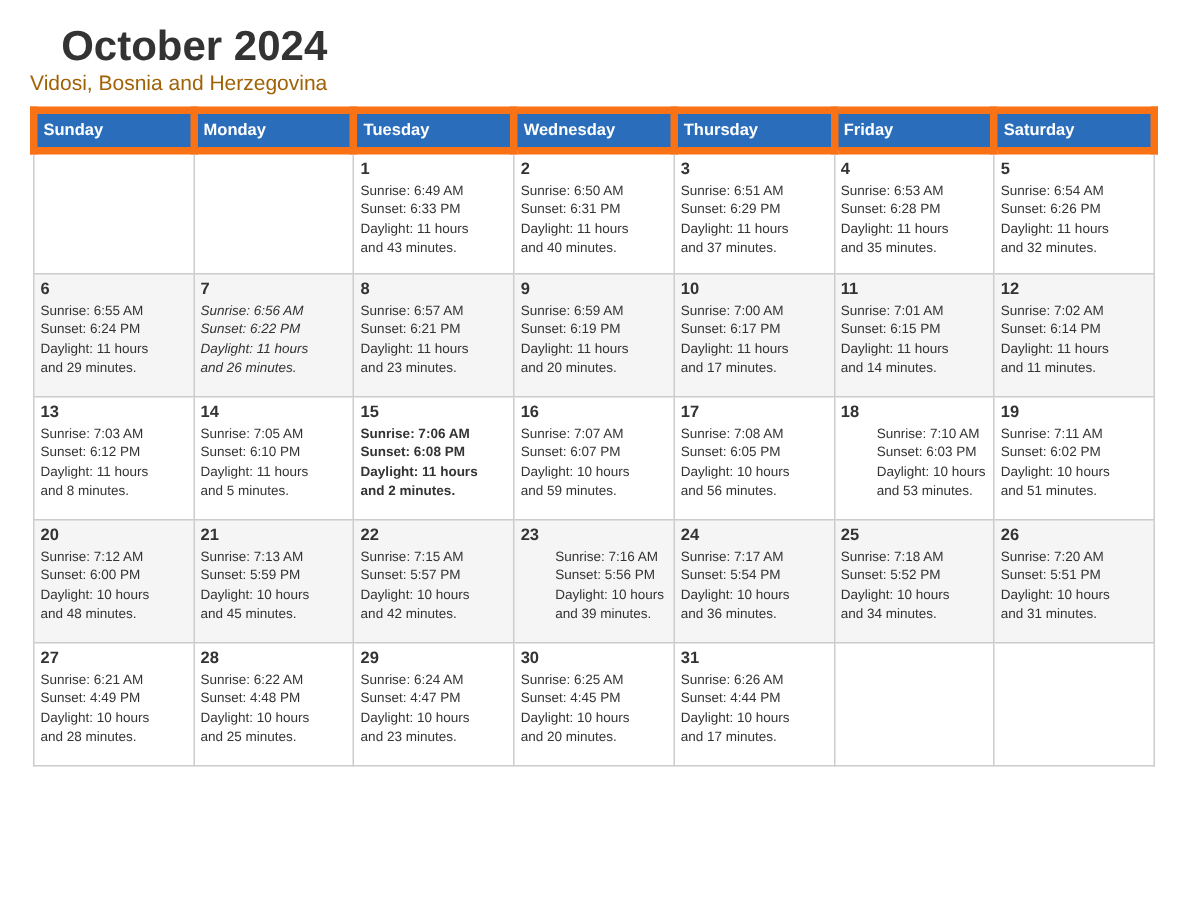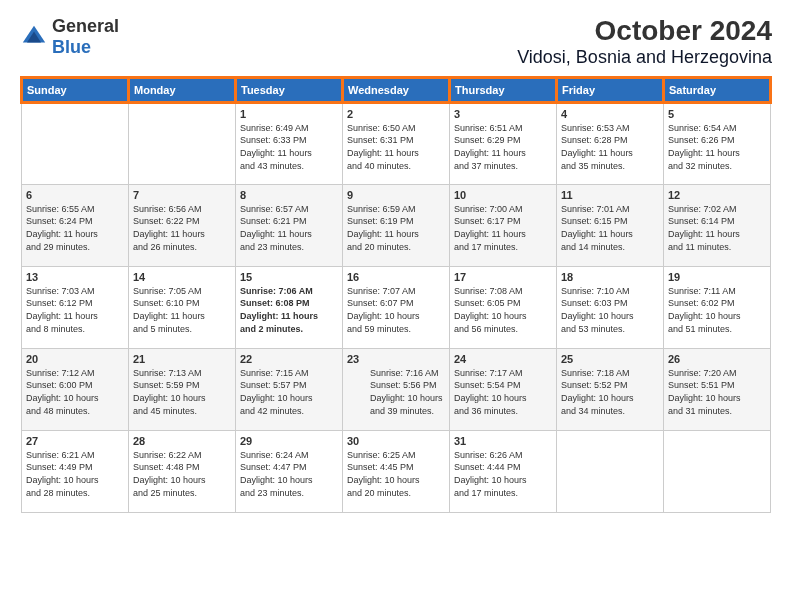--- a/index.html
+++ b/index.html
@@ -43,36 +43,36 @@
     .title-block {
       text-align: right;
     }
     .month-title {
       font-size: 28px;
       font-weight: bold;
       color: #333;
       line-height: 1.1;
     }
     .subtitle {
-      font-size: 18px;
-      color: #0f172a;
+      font-size: 14px;
+      color: #a16207;
     }
     table {
       width: 100%;
       border-collapse: collapse;
       table-layout: fixed;
     }
     thead tr th {
       background: #2a6ebb;
       color: #fff;
       font-size: 11px;
       font-weight: bold;
       padding: 5px 4px;
       text-align: left;
-      border: 3px solid #f97316;
+      border: 5px solid #f97316;
     }
     tbody tr td {
       vertical-align: top;
       font-size: 9.5px;
       color: #333;
       padding: 4px 4px;
       border: 1px solid #ccc;
       height: 82px;
       background: #fff;
     }
@@ -93,30 +93,20 @@
     }
     .empty-cell {
       background: #fff !important;
     }
   </style>
 </head>
 <body>
 
 <div class="page">
   <div class="header">
-    <div class="logo">
-      <svg class="logo-icon" viewBox="0 0 40 40">
-        <polygon points="20,4 36,28 4,28" fill="#2a6ebb"></polygon>
-        <polygon points="20,12 30,28 10,28" fill="#1a4a8a"></polygon>
-      </svg>
-      <div>
-        <span class="logo-text-general">General</span><br>
-        <span class="logo-text-blue">Blue</span>
-      </div>
-    </div>
     <div class="title-block">
       <div class="month-title">October 2024</div>
       <div class="subtitle">Vidosi, Bosnia and Herzegovina</div>
     </div>
   </div>
 
   <table>
     <thead>
       <tr>
         <th>Sunday</th>
@@ -171,21 +161,21 @@
         <tr>
           <td>
             <span class="day-num">6</span>
             <div class="cell-info" style="white-space: pre-line;">Sunrise: 6:55 AM
 Sunset: 6:24 PM
 Daylight: 11 hours
 and 29 minutes.</div>
           </td>
           <td>
             <span class="day-num">7</span>
-            <div class="cell-info" style="white-space: pre-line;">Sunrise: 6:56 AM
+            <div class="cell-info" style="white-space: pre-line; font-style: italic;">Sunrise: 6:56 AM
 Sunset: 6:22 PM
 Daylight: 11 hours
 and 26 minutes.</div>
           </td>
           <td>
             <span class="day-num">8</span>
             <div class="cell-info" style="white-space: pre-line;">Sunrise: 6:57 AM
 Sunset: 6:21 PM
 Daylight: 11 hours
 and 23 minutes.</div>
@@ -250,21 +240,21 @@
           </td>
           <td>
             <span class="day-num">17</span>
             <div class="cell-info" style="white-space: pre-line;">Sunrise: 7:08 AM
 Sunset: 6:05 PM
 Daylight: 10 hours
 and 56 minutes.</div>
           </td>
           <td>
             <span class="day-num">18</span>
-            <div class="cell-info" style="white-space: pre-line;">Sunrise: 7:10 AM
+            <div class="cell-info" style="white-space: pre-line; margin-left: 24px;">Sunrise: 7:10 AM
 Sunset: 6:03 PM
 Daylight: 10 hours
 and 53 minutes.</div>
           </td>
           <td>
             <span class="day-num">19</span>
             <div class="cell-info" style="white-space: pre-line;">Sunrise: 7:11 AM
 Sunset: 6:02 PM
 Daylight: 10 hours
 and 51 minutes.</div>

